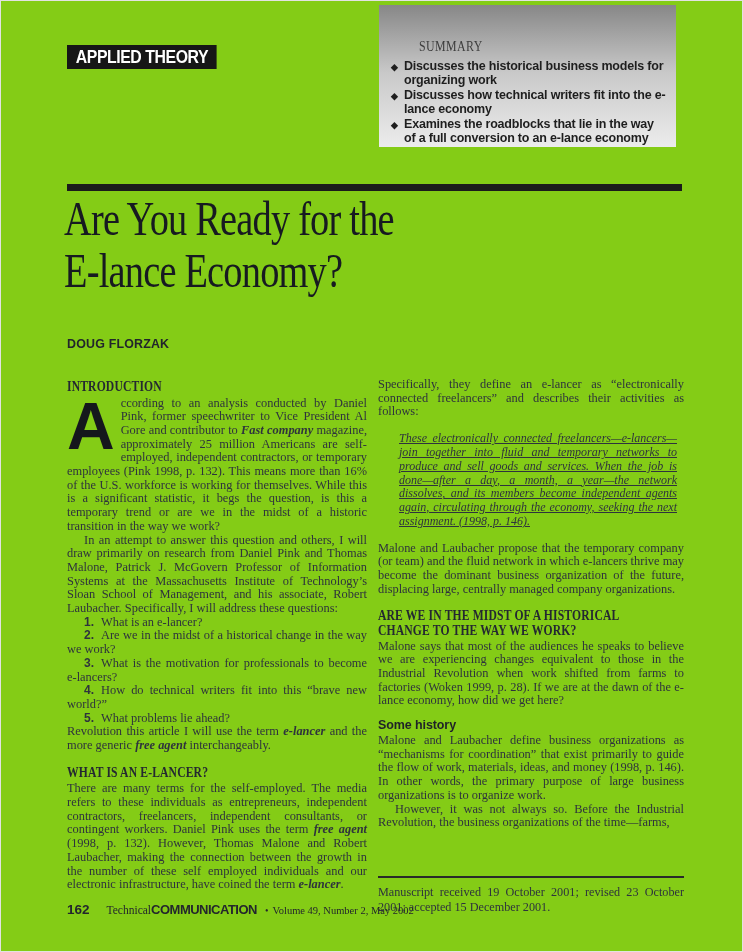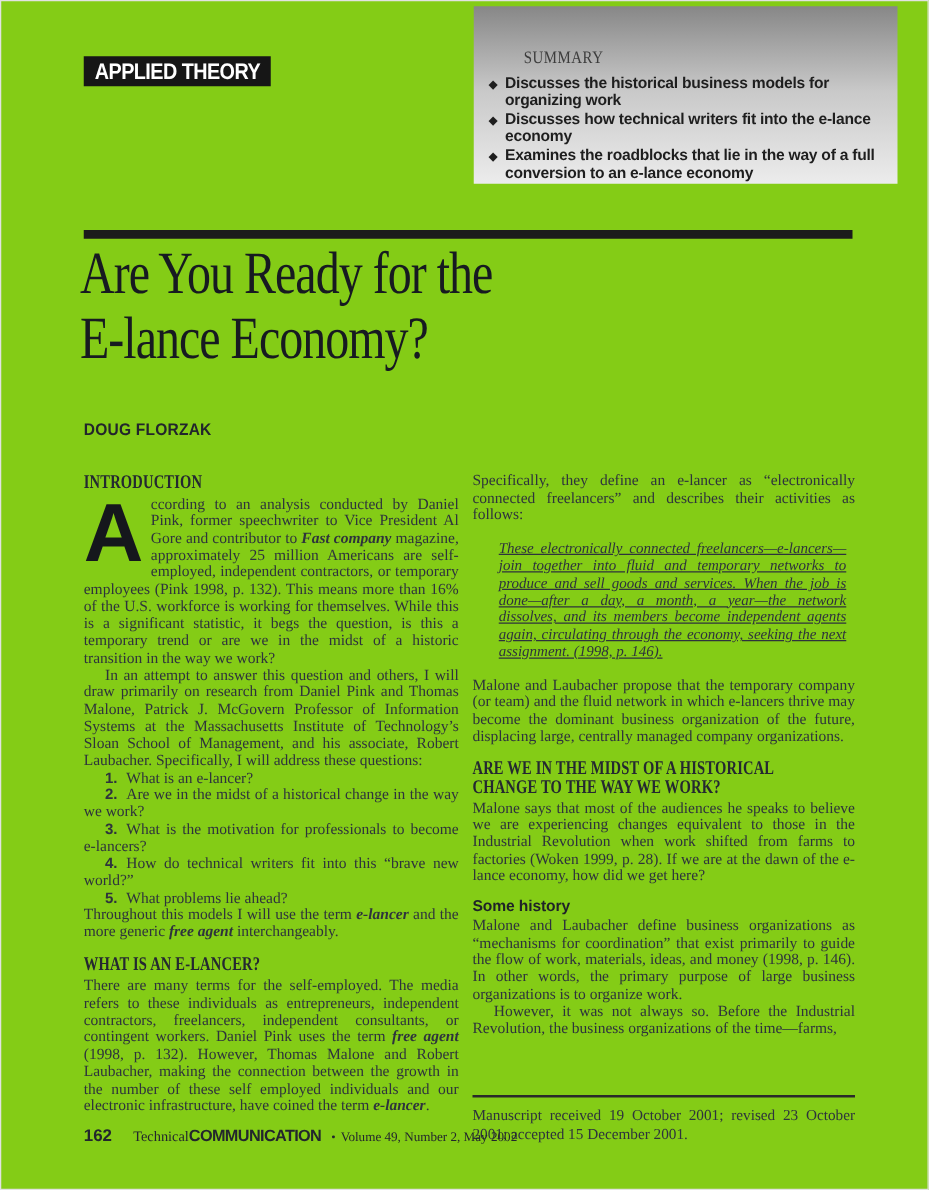--- a/index.html
+++ b/index.html
@@ -27,21 +27,21 @@
     line-height: 24px;
     padding: 0 10px;
     letter-spacing: -0.5px;
     transform: scaleX(0.88);
     transform-origin: left center;
     white-space: nowrap;
   }
   .summary-box {
     position: absolute;
     left: 378px; top: 4px;
-    width: 339px; height: 142px;
+    width: 297px; height: 142px;
     background: linear-gradient(180deg, #878787 0%, #c9c9c9 48%, #ececec 100%);
     box-sizing: border-box;
     padding: 34px 8px 0 12px;
   }
   .summary-title {
     font-family: "Liberation Serif", serif;
     font-size: 14px;
     color: #3d3d3d;
     margin: 0 0 5px 28px;
     transform: scaleX(0.85);
@@ -227,21 +227,21 @@
     <h2 class="sh">INTRODUCTION</h2>
     <p class="body-p"><span class="dropcap">A</span><span><span>ccording to an analysis conducted by Daniel Pink, former speechwriter to Vice President Al Gore and contributor to </span><span class="it">Fast company</span><span> magazine, approximately 25 million Americans are self-employed, independent contractors, or temporary employees (Pink 1998, p. 132). This means more than 16% of the U.S. workforce is working for themselves. While this is a significant statistic, it begs the question, is this a temporary trend or are we in the midst of a historic transition in the way we work?</span></span></p>
     <p class="body-p indent">In an attempt to answer this question and others, I will draw primarily on research from Daniel Pink and Thomas Malone, Patrick J. McGovern Professor of Information Systems at the Massachusetts Institute of Technology’s Sloan School of Management, and his associate, Robert Laubacher. Specifically, I will address these questions:</p>
 
     <p class="body-p list-item"><span class="lnum">1.</span><span>What is an e-lancer?</span></p>
     <p class="body-p list-item"><span class="lnum">2.</span><span>Are we in the midst of a historical change in the way we work?</span></p>
     <p class="body-p list-item"><span class="lnum">3.</span><span>What is the motivation for professionals to become e-lancers?</span></p>
     <p class="body-p list-item"><span class="lnum">4.</span><span>How do technical writers fit into this “brave new world?”</span></p>
     <p class="body-p list-item"><span class="lnum">5.</span><span>What problems lie ahead?</span></p>
 
-    <p class="body-p"><span>Throughout this models I will use the term </span><span class="it">e-lancer</span><span> and the more generic </span><span class="it">free agent</span><span> interchangeably.</span></p>
+    <p class="body-p"><span>Revolution this article I will use the term </span><span class="it">e-lancer</span><span> and the more generic </span><span class="it">free agent</span><span> interchangeably.</span></p>
 
     <h2 class="sh sh-gap">WHAT IS AN E-LANCER?</h2>
     <p class="body-p"><span>There are many terms for the self-employed. The media refers to these individuals as entrepreneurs, independent contractors, freelancers, independent consultants, or contingent workers. Daniel Pink uses the term </span><span class="it">free agent</span><span> (1998, p. 132). However, Thomas Malone and Robert Laubacher, making the connection between the growth in the number of these self employed individuals and our electronic infrastructure, have coined the term </span><span class="it">e-lancer</span><span>.</span></p>
   </div>
 
   <div class="col col-right">
     <p class="body-p">Specifically, they define an e-lancer as “electronically connected freelancers” and describes their activities as follows:</p>
     <div class="quote">These electronically connected freelancers—e-lancers—join together into fluid and temporary networks to produce and sell goods and services. When the job is done—after a day, a month, a year—the network dissolves, and its members become independent agents again, circulating through the economy, seeking the next assignment. (1998, p. 146).</div>
     <p class="body-p">Malone and Laubacher propose that the temporary company (or team) and the fluid network in which e-lancers thrive may become the dominant business organization of the future, displacing large, centrally managed company organizations.</p>
 

